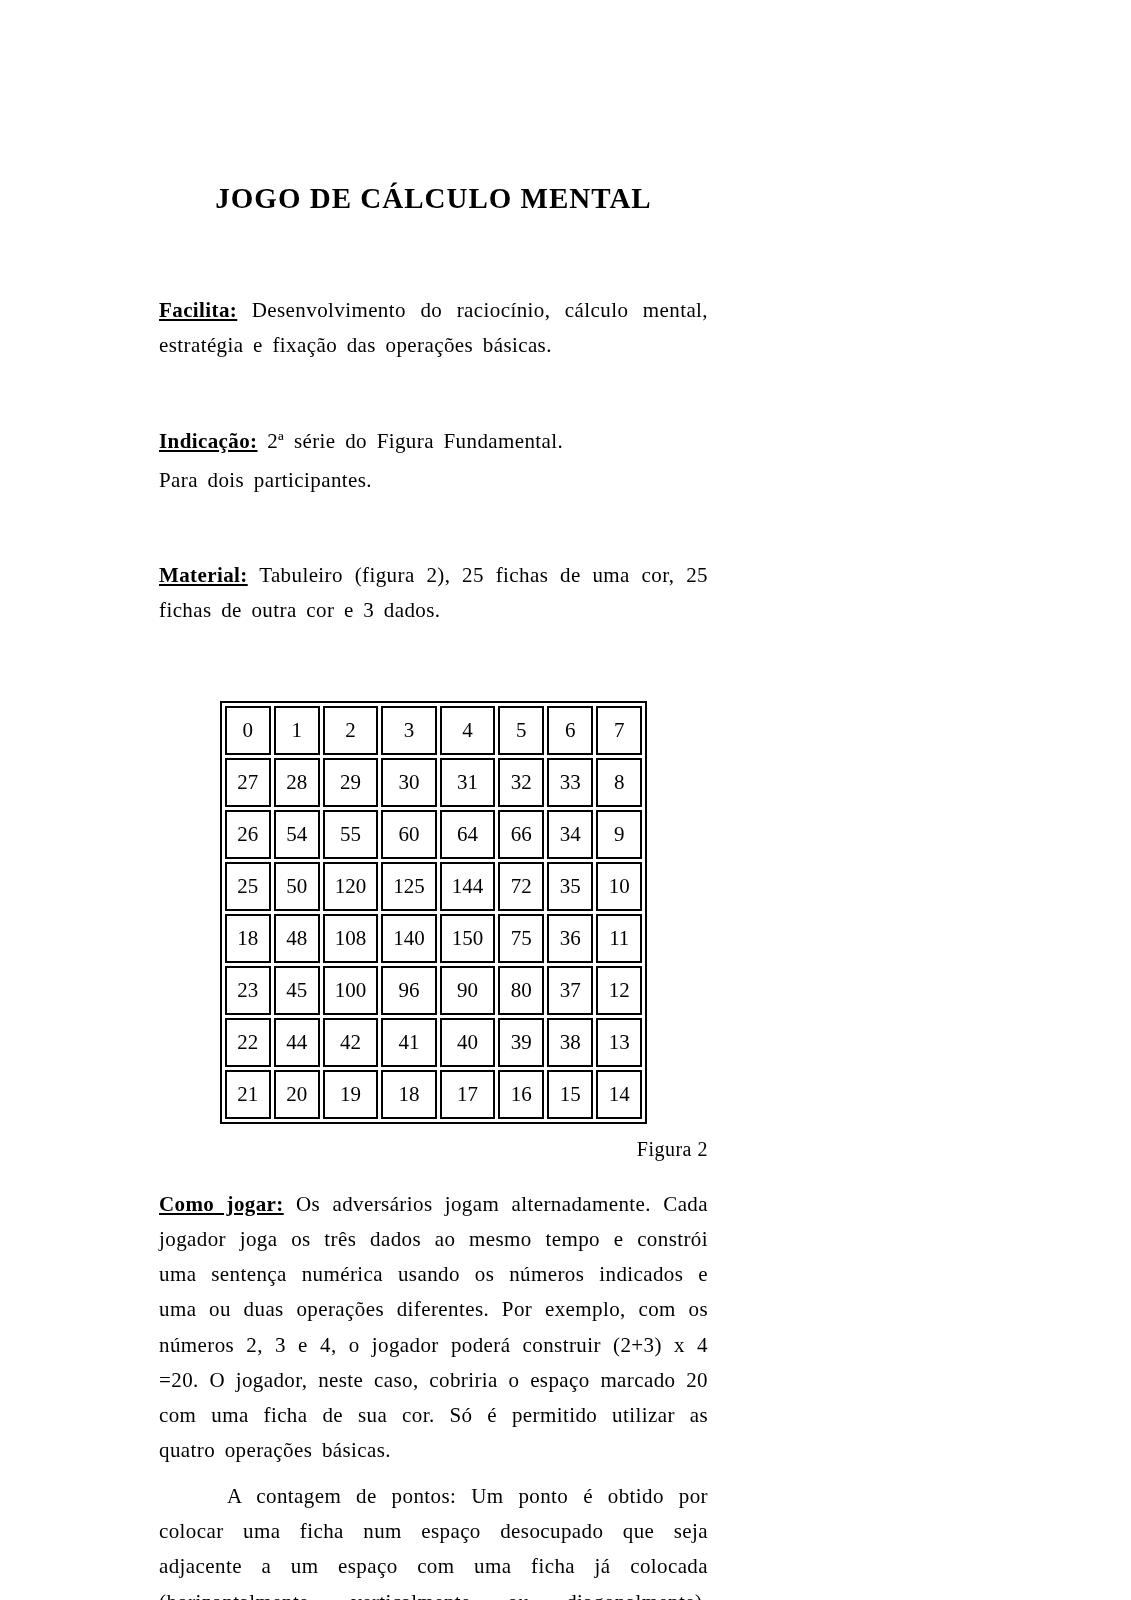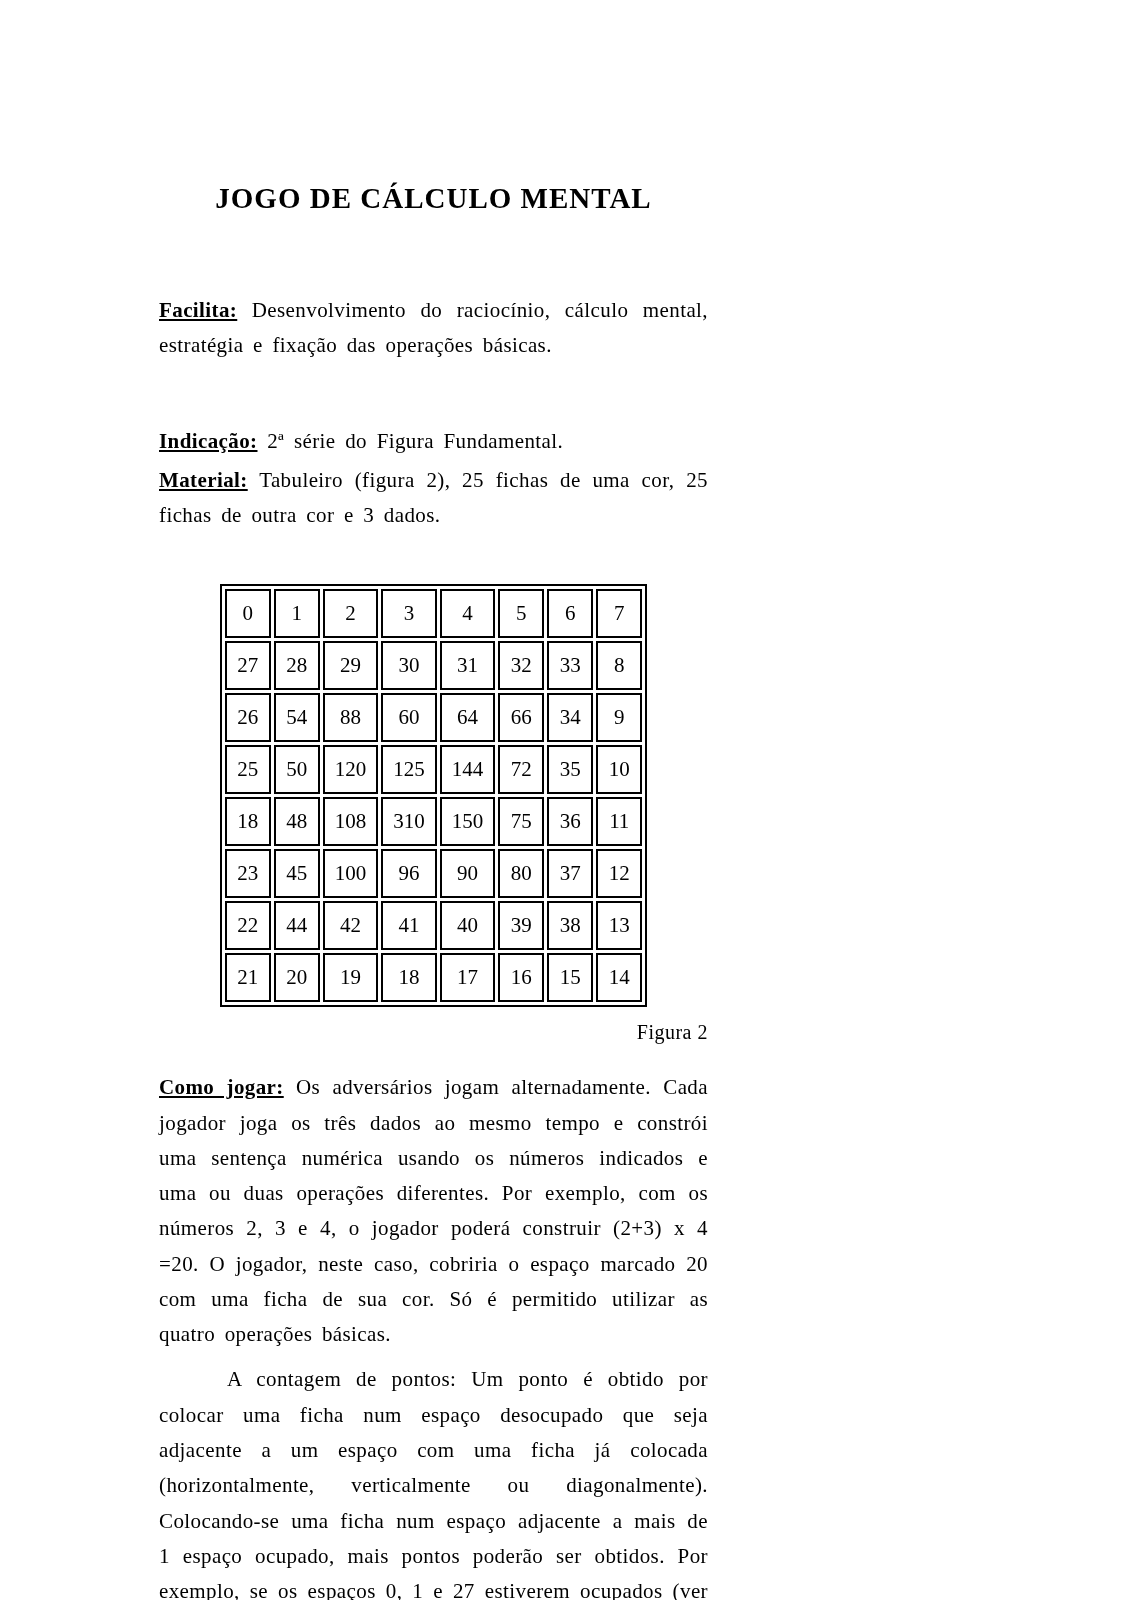--- a/index.html
+++ b/index.html
@@ -30,21 +30,21 @@
     text-align: justify;
     letter-spacing: 0.4px;
     word-spacing: 4px;
   }
   .lead {
     font-weight: bold;
     text-decoration: underline;
   }
   .mb-xl { margin-bottom: 60px; }
   .mb-sm { margin-bottom: 4px; }
-  .mb-md { margin-bottom: 51px; font-family: Liberation Serif, serif; }
+  .mb-md { margin-bottom: 72px; font-family: Liberation Serif, serif; }
   .mb-xs { margin-bottom: 10px; }
   .board-wrap {
     margin: 0 auto 14px auto;
     display: flex;
     justify-content: center;
   }
   table.board {
     border-collapse: separate;
     border-spacing: 3px;
     border: 2px solid #000000;
@@ -72,20 +72,21 @@
 <body>
 
 <div class="page">
 
   <h1 class="doc-title">JOGO DE CÁLCULO MENTAL</h1>
 
   <p class="para mb-xl"><span class="lead">Facilita:</span> <span>Desenvolvimento do raciocínio, cálculo mental, estratégia e fixação das operações básicas.</span></p>
 
   <p class="para mb-sm"><span class="lead">Indicação:</span> <span>2ª série do Figura Fundamental.</span></p>
 
+  <p class="para mb-xl"><span>Para dois participantes.</span></p>
 
   <p class="para mb-md"><span class="lead">Material:</span> <span>Tabuleiro (figura 2), 25 fichas de uma cor, 25 fichas de outra cor e 3 dados.</span></p>
 
   <div class="board-wrap">
     <table class="board">
       <tbody>
           <tr>
             <td>0</td>
             <td>1</td>
             <td>2</td>
@@ -101,42 +102,42 @@
             <td>29</td>
             <td>30</td>
             <td>31</td>
             <td>32</td>
             <td>33</td>
             <td>8</td>
           </tr>
           <tr>
             <td>26</td>
             <td>54</td>
-            <td>88</td>
+            <td>55</td>
             <td>60</td>
             <td>64</td>
             <td>66</td>
             <td>34</td>
             <td>9</td>
           </tr>
           <tr>
             <td>25</td>
             <td>50</td>
             <td>120</td>
             <td>125</td>
             <td>144</td>
             <td>72</td>
             <td>35</td>
             <td>10</td>
           </tr>
           <tr>
             <td>18</td>
             <td>48</td>
             <td>108</td>
-            <td>310</td>
+            <td>140</td>
             <td>150</td>
             <td>75</td>
             <td>36</td>
             <td>11</td>
           </tr>
           <tr>
             <td>23</td>
             <td>45</td>
             <td>100</td>
             <td>96</td>

